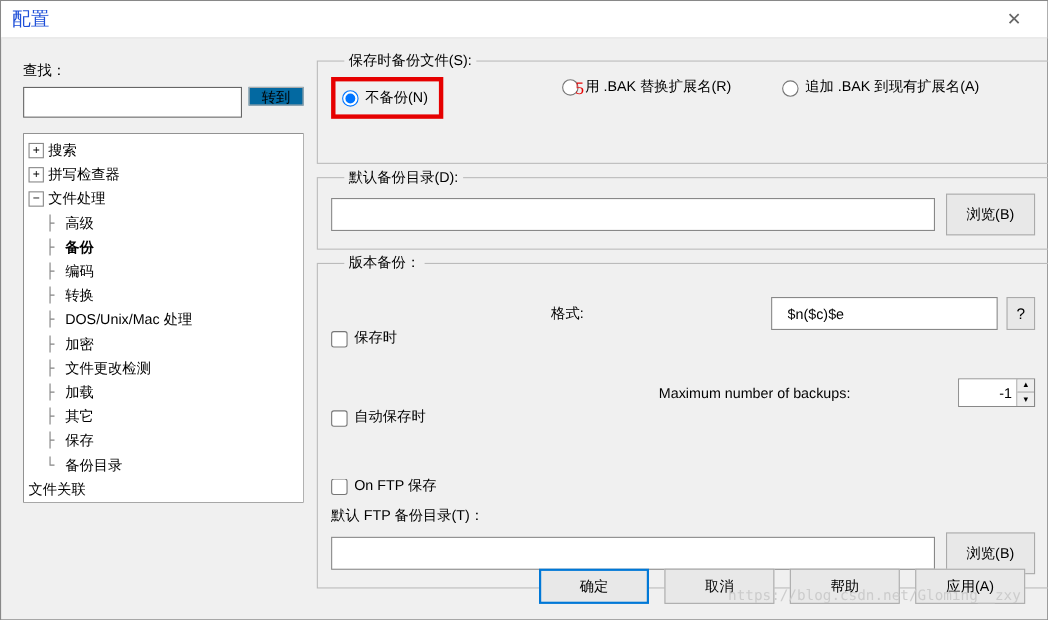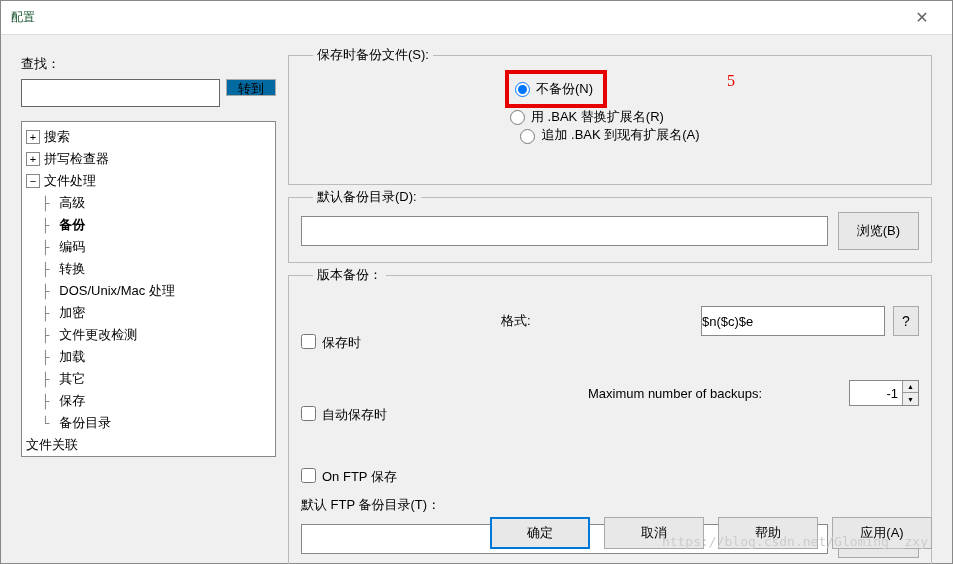--- a/index.html
+++ b/index.html
@@ -1,50 +1,50 @@
 <!DOCTYPE html>
 <html><head>
 <meta charset="utf-8">
 <style>
 * { box-sizing: border-box; margin: 0; padding: 0; }
 body { font-family: "Microsoft YaHei", "Segoe UI", Arial, sans-serif; font-size: 13px; color: #000; background: #fff; }
 .window { width: 953px; height: 564px; border: 1px solid #888; position: relative; background: #f0f0f0; }
 .titlebar { height: 34px; display: flex; align-items: center; padding: 0 10px; background: #fff; border-bottom: 1px solid #ddd; }
-.titlebar-text { flex: 1; font-size: 12px; color: #14532d; }
+.titlebar-text { flex: 1; font-size: 17px; color: #1d4ed8; }
 .close-btn { width: 40px; height: 30px; display: flex; align-items: center; justify-content: center; font-size: 16px; color: #666; cursor: pointer; }
 .body { padding: 20px 20px 0 20px; display: flex; gap: 12px; height: calc(100% - 34px - 60px); }
 .left-col { width: 255px; flex-shrink: 0; }
 .right-col { flex: 1; }
 
 .label { margin-bottom: 6px; display: block; }
 .find-row { display: flex; gap: 6px; margin-bottom: 14px; }
 .find-row input { flex: 1; height: 28px; border: 1px solid #666; padding: 0 6px; background: #fff; }
 .find-row button { width: 50px; height: 17px; border: 1px solid #aaa; background: #0369a1; cursor: pointer; font-size: 13px; }
 
 .tree { border: 1px solid #888; background: #fff; height: 336px; overflow-y: scroll; padding: 4px 2px; }
 .tree-item { display: flex; align-items: center; padding: 2px 2px; cursor: pointer; white-space: nowrap; }
 .tree-toggle { width: 14px; height: 14px; border: 1px solid #888; display: inline-flex; align-items: center; justify-content: center; font-size: 11px; line-height: 1; margin-right: 4px; flex-shrink: 0; }
 .tree-lines { color: #888; font-family: monospace; margin-right: 2px; white-space: pre; flex-shrink: 0; }
 .tree-bold { font-weight: bold; }
 
 .fieldset { border: 1px solid #bbb; padding: 14px 12px 12px 12px; margin-bottom: 12px; position: relative; }
 .fieldset > .legend { position: absolute; top: -10px; left: 24px; background: #f0f0f0; padding: 0 4px; }
 
-.radio-row { display: flex; align-items: center; gap: 0; flex-direction: column; }
+.radio-row { display: flex; align-items: flex-start; gap: 0; }
 .radio-item { display: flex; align-items: center; gap: 6px; cursor: pointer; }
 .radio-item input { width: 15px; height: 15px; }
 .radio-1 { position: relative; }
 .highlight-box { border: 4px solid #e60000; padding: 6px 10px 6px 6px; display: inline-flex; }
 .annotation { position: absolute; color: #e60000; font-size: 16px; top: 2px; right: -20px; font-family: "Times New Roman", serif; }
-.txt-input { height: 30px; border: 1px solid #888; padding: 0 0; background: #fff; font-size: 13px; }
+.txt-input { height: 30px; border: 1px solid #888; padding: 0 14px; background: #fff; font-size: 13px; }
 .btn { height: 38px; border: 1px solid #aaa; background: #e8e8e8; cursor: pointer; font-size: 13px; padding: 0 18px; }
 .browse-row { display: flex; gap: 10px; align-items: center; }
 .browse-row input { flex: 1; }
 
-.checkbox-item { display: flex; align-items: flex-start; gap: 6px; cursor: pointer; margin-bottom: 10px; margin-top: 44px; }
+.checkbox-item { display: flex; align-items: flex-end; gap: 6px; cursor: pointer; margin-bottom: 10px; margin-top: 44px; }
 .checkbox-item input { width: 15px; height: 15px; }
 
 .grid-row { display: flex; align-items: center; margin-bottom: 10px; }
 .grid-row .left-cb { width: 200px; }
 .grid-row .mid-lab { width: 200px; }
 .spinner-wrap { display: flex; align-items: center; border: 1px solid #888; background: #fff; height: 26px; }
 .spinner-wrap input { width: 52px; border: none; text-align: right; padding: 0 4px; height: 100%; font-size: 13px; }
 .spinner-btns { display: flex; flex-direction: column; border-left: 1px solid #999; height: 100%; }
 .spinner-btns div { width: 15px; height: 50%; display: flex; align-items: center; justify-content: center; font-size: 7px; cursor: pointer; background: #eee; }
 .spinner-btns div:first-child { border-bottom: 1px solid #999; }

